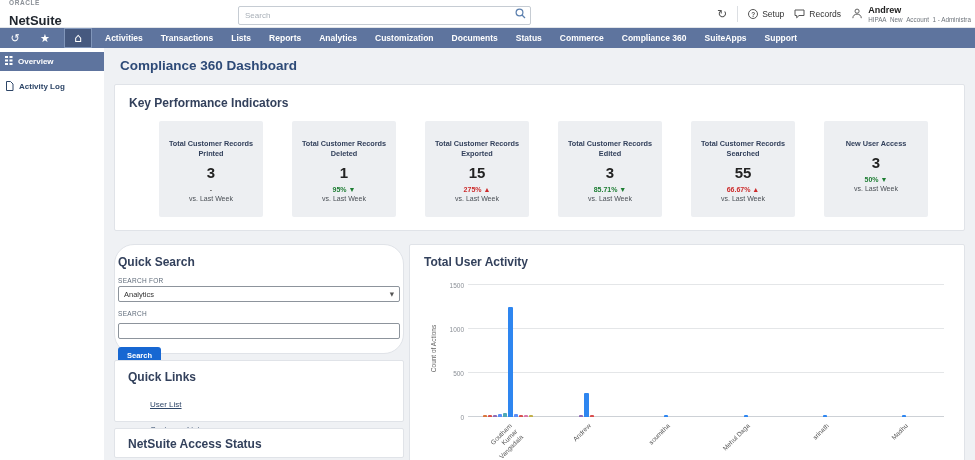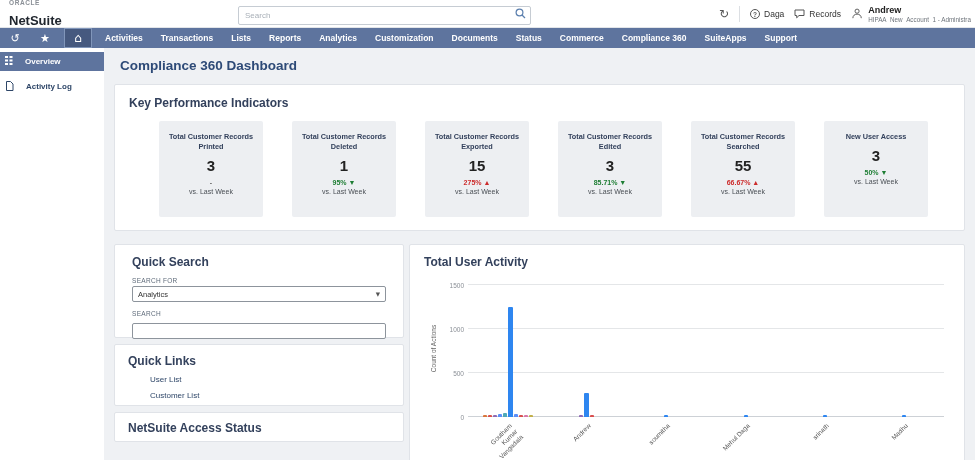--- a/index.html
+++ b/index.html
@@ -32,57 +32,57 @@
   
   .navbar { height:20px; background:#5e749e; display:flex; align-items:center; }
   .nav-ico { width:30px; height:20px; display:flex; align-items:center; justify-content:center;
              color:#fff; font-size:11px; cursor:pointer; }
   .nav-ico.home { background:#46597f; border:1px solid #8196ba; width:28px; font-size:12px; margin:0 4px; }
   .nav-item { color:#fff; font-size:8.5px; font-weight:700; padding:0 9px; cursor:pointer; white-space:nowrap; }
 
   
   .content-row { display:flex; height:412px; background:#eff1f4; }
   .sidebar { width:104px; background:#fff; flex:none; padding-top:4px; }
-  .sb-item { display:flex; align-items:center; gap:12px; height:19px; padding-left:5px;
+  .sb-item { display:flex; align-items:center; gap:5px; height:19px; padding-left:5px;
              font-size:8px; font-weight:700; color:#2e4668; cursor:pointer; margin-bottom:6px; }
   .sb-item.active { background:#5e749e; color:#fff; }
   .main { flex:1; padding:0 10px 0 6px; overflow:hidden; }
   .page-title { font-size:13.5px; font-weight:700; color:#2d4a77; margin:10px 0 11px 10px; }
 
   .card { background:#fff; border:1px solid #e0e3e8; border-radius:2px; }
   .card h2 { font-size:12px; font-weight:700; color:#33415c; }
 
   
   .kpi-card { height:147px; padding:11px 14px; margin-left:4px; }
   .kpi-row { display:flex; justify-content:space-between; padding:0 22px 0 30px; margin-top:11px; }
   .kpi-box { width:104px; height:96px; background:#edeff2; border-radius:2px; text-align:center;
-             padding-top:11px; }
+             padding-top:18px; }
   .kpi-title { font-size:7.3px; font-weight:700; color:#33415c; line-height:1.4; }
   .kpi-value { font-size:15px; font-weight:700; color:#222; margin-top:5px; }
   .kpi-change { font-size:7px; font-weight:700; margin-top:5px; }
   .kpi-caption { font-size:7px; color:#4a4f55; margin-top:2px; }
 
   
   .lower-row { display:flex; gap:5px; margin-top:13px; margin-left:4px; }
   .left-col { width:290px; flex:none; display:flex; flex-direction:column; gap:6px; }
 
-  .qs-card { height:94px; padding:10px 17px; }
+  .qs-card { height:110px; padding:10px 3px;border-radius:20px; }
   .qs-label { display:block; font-size:6.5px; color:#5f6b7a; letter-spacing:.3px; margin:8px 0 2px; }
   .qs-select { height:16px; border:1px solid #8d949c; border-radius:2px; background:#fff;
                display:flex; align-items:center; justify-content:space-between;
                padding:0 5px; font-size:7.5px; color:#333; cursor:pointer; }
   .qs-caret { font-size:5.5px; color:#555; }
   .qs-input { width:100%; height:16px; border:1px solid #8d949c; border-radius:2px;
               font-size:8px; padding:0 5px; outline:none; }
   .qs-btn { margin-top:8px; background:#1767d2; color:#fff; border:none; border-radius:3px;
             font-size:7.5px; font-weight:700; padding:4px 9px; cursor:pointer; }
 
   .ql-card { height:62px; padding:9px 13px; }
-  .ql-link { display:block; font-size:8px; color:#2e4668; 
-             margin:7px 0 0 22px; cursor:pointer; }
+  .ql-link { display:block; font-size:8px; color:#2e4668; text-decoration:underline;
+             margin:16px 0 0 22px; cursor:pointer; }
 
   .partial-card { height:30px; padding:8px 13px; overflow:hidden; }
 
   
   .chart-card { flex:1; height:300px; padding:10px 14px; }
   .chart-area { position:relative; margin:16px 6px 0 44px; }
   .plot { position:relative; height:132px; }
   .gridline { position:absolute; left:0; right:0; height:1px; background:#e4e6e8; }
   .gridline.zero { background:#cdd1d6; }
   .ytick { position:absolute; left:-28px; width:24px; text-align:right;
@@ -113,21 +113,21 @@
       <svg class="gsearch-icon" width="11" height="11" viewBox="0 0 11 11">
         <circle cx="4.5" cy="4.5" r="3.4" fill="none" stroke="#5b7fae" stroke-width="1.2"></circle>
         <line x1="7" y1="7" x2="10" y2="10" stroke="#5b7fae" stroke-width="1.2"></line>
       </svg>
     </div>
     <div class="top-right">
       <span class="refresh glyph">↻</span>
       <span class="tdivider"></span>
       <span class="tr-item">
         <span class="qcircle">?</span>
-        <span>Daga</span>
+        <span>Setup</span>
       </span>
       <span class="tr-item">
         <svg width="11" height="10" viewBox="0 0 11 10">
           <path d="M1 1 h9 v5.5 h-5 l-2.3 2.3 v-2.3 h-1.7 z" fill="none" stroke="#555" stroke-width="1"></path>
         </svg>
         <span>Records</span>
       </span>
       <span class="user">
         <svg width="13" height="13" viewBox="0 0 13 13">
           <circle cx="6.5" cy="4" r="2.2" fill="none" stroke="#555" stroke-width="1"></circle>

